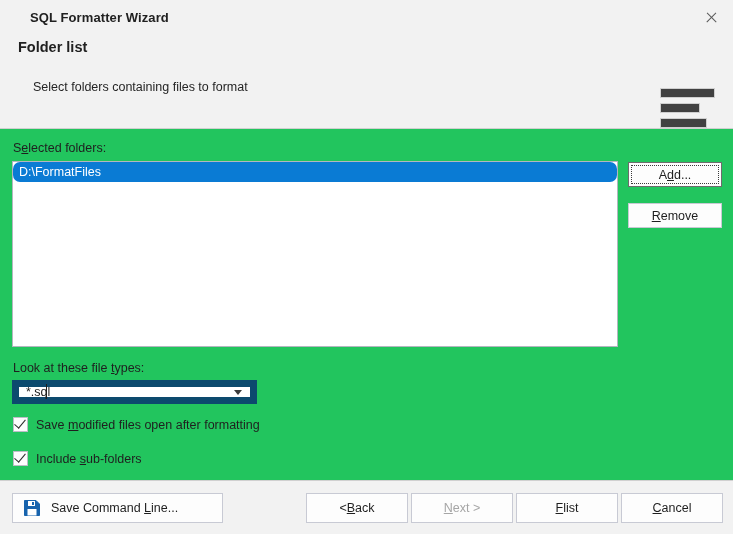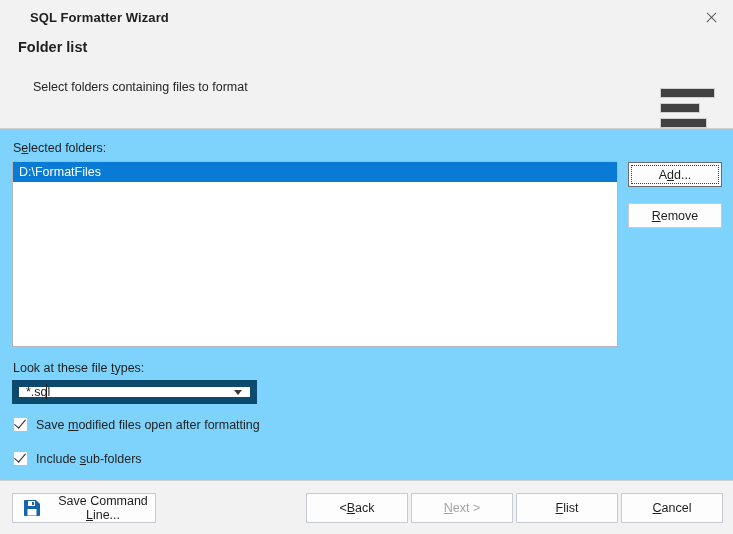--- a/index.html
+++ b/index.html
@@ -103,21 +103,21 @@
     width: 733px; height: 1px;
     background: #dcdcdc;
     border-top: 1px solid #d0d0d0;
   }
 
   
   .body-area {
     position: absolute;
     left: 0; top: 129px;
     width: 733px; height: 351px;
-    background: #7dd3fc;
+    background: #22c55e;
   }
   .lbl {
     position: absolute;
     font-size: 12.5px;
     color: #1f1f1f;
     white-space: nowrap;
   }
   .acc { text-decoration: underline; text-underline-offset: 1px; }
 
   .label-selected-folders { left: 13px; top: 12px; }
@@ -134,20 +134,21 @@
     height: 20px;
     line-height: 20px;
     padding-left: 6px;
     font-size: 12.5px;
     color: #1f1f1f;
     white-space: nowrap;
   }
   .list-item.selected {
     background: #0a7bd4;
     color: #ffffff;
+    border-radius: 7px;
   }
 
   .side-btn {
     position: absolute;
     width: 94px; height: 25px;
     font-family: "Liberation Sans", sans-serif;
     font-size: 12.5px;
     color: #1f1f1f;
     background: #fdfdfd;
     display: flex; align-items: center; justify-content: center;
@@ -255,21 +256,21 @@
     border: 1px solid #c8cad4;
     font-family: "Liberation Sans", sans-serif;
     font-size: 12.5px;
     color: #1f1f1f;
     display: flex; align-items: center; justify-content: center;
     cursor: default;
     padding: 0;
   }
   .btn-savecmd {
     left: 12px; top: 12px;
-    width: 144px;
+    width: 211px;
     justify-content: flex-start;
     padding-left: 11px;
     gap: 11px;
   }
   .save-icon {
     position: relative;
     width: 16px; height: 16px;
     flex: none;
   }
   .btn-back   { left: 306px; top: 12px; width: 102px; }

